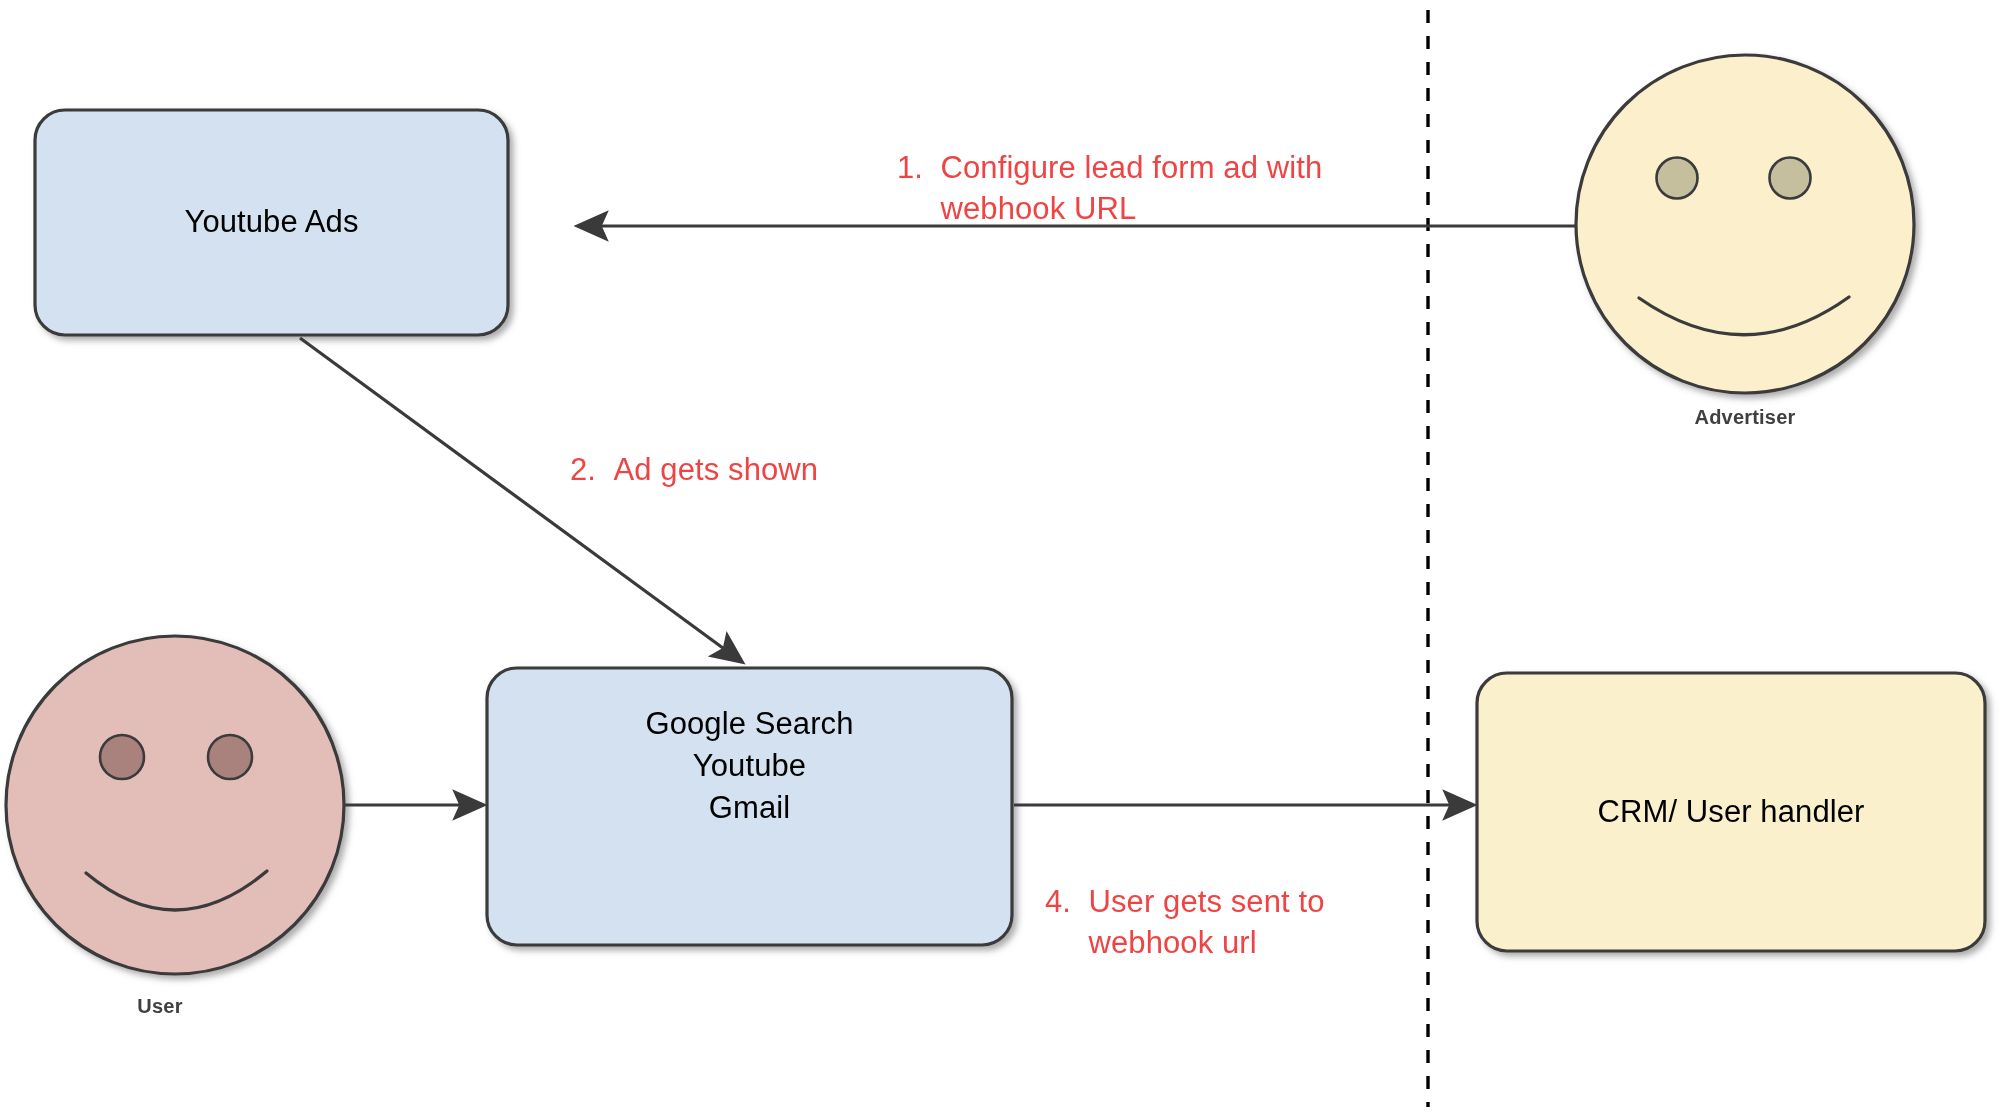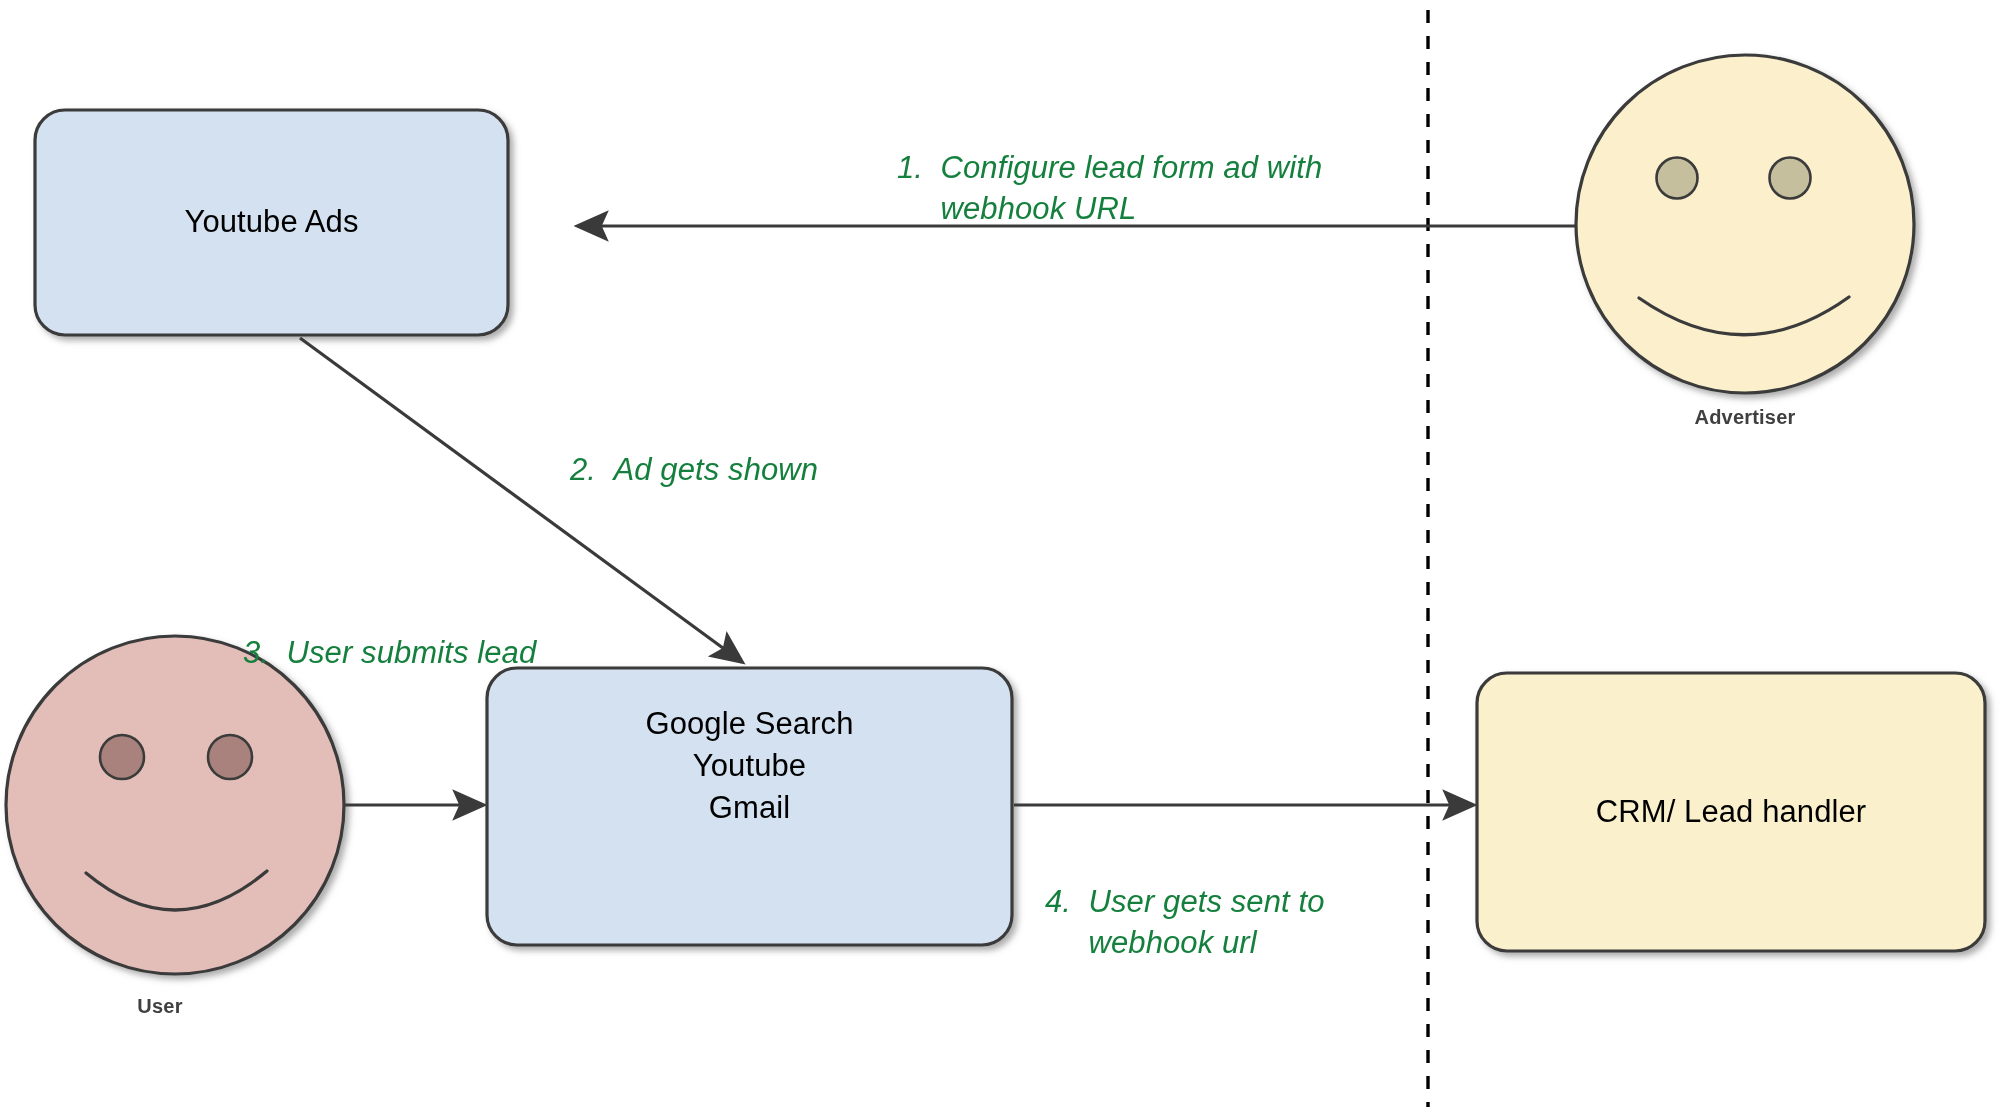--- a/index.html
+++ b/index.html
@@ -38,26 +38,25 @@
     color: #000000;
     font-size: 31px;
     line-height: 1.36;
     letter-spacing: 0.1px;
     white-space: pre-line;
   }
 
   
   .step-label {
     position: absolute;
-    color: #15803d;
+    color: #ef4444;
     font-size: 31px;
     line-height: 1.33;
     letter-spacing: 0.1px;
     white-space: pre-line;
-    font-style: italic;
   }
 
   
   .actor-caption {
     position: absolute;
     text-align: center;
     color: #404040;
     font-size: 20px;
     font-weight: bold;
     letter-spacing: 0.2px;
@@ -127,37 +126,34 @@
 
     <line x1="1014" y1="805" x2="1473" y2="805" stroke="#3A3A3A" stroke-width="3.2" marker-end="url(#arrow-head)"></line>
   </svg>
 
   <div class="node-label" id="google-ads-text">Youtube Ads</div>
 
   <div class="node-label" id="channels-text">Google Search
 Youtube
 Gmail</div>
 
-  <div class="node-label" id="crm-text">CRM/ Lead handler</div>
+  <div class="node-label" id="crm-text">CRM/ User handler</div>
 
   <div class="actor-caption" id="advertiser-caption">Advertiser</div>
 
   <div class="actor-caption" id="user-caption">User</div>
 
   <div class="step-label" id="step-1-text">
     <span>1.</span><span>&nbsp;&nbsp;</span><span style="display: inline-block; vertical-align: top; white-space: pre-line;">Configure lead form ad with
 webhook URL</span>
   </div>
 
   <div class="step-label" id="step-2-text">
     <span>2.</span><span>&nbsp;&nbsp;</span><span>Ad gets shown</span>
   </div>
 
-  <div class="step-label" id="step-3-text">
-    <span>3.</span><span>&nbsp;&nbsp;</span><span>User submits lead</span>
-  </div>
 
   <div class="step-label" id="step-4-text">
     <span>4.</span><span>&nbsp;&nbsp;</span><span style="display: inline-block; vertical-align: top; white-space: pre-line;">User gets sent to
 webhook url</span>
   </div>
 
 </div>
 
 </body></html>

